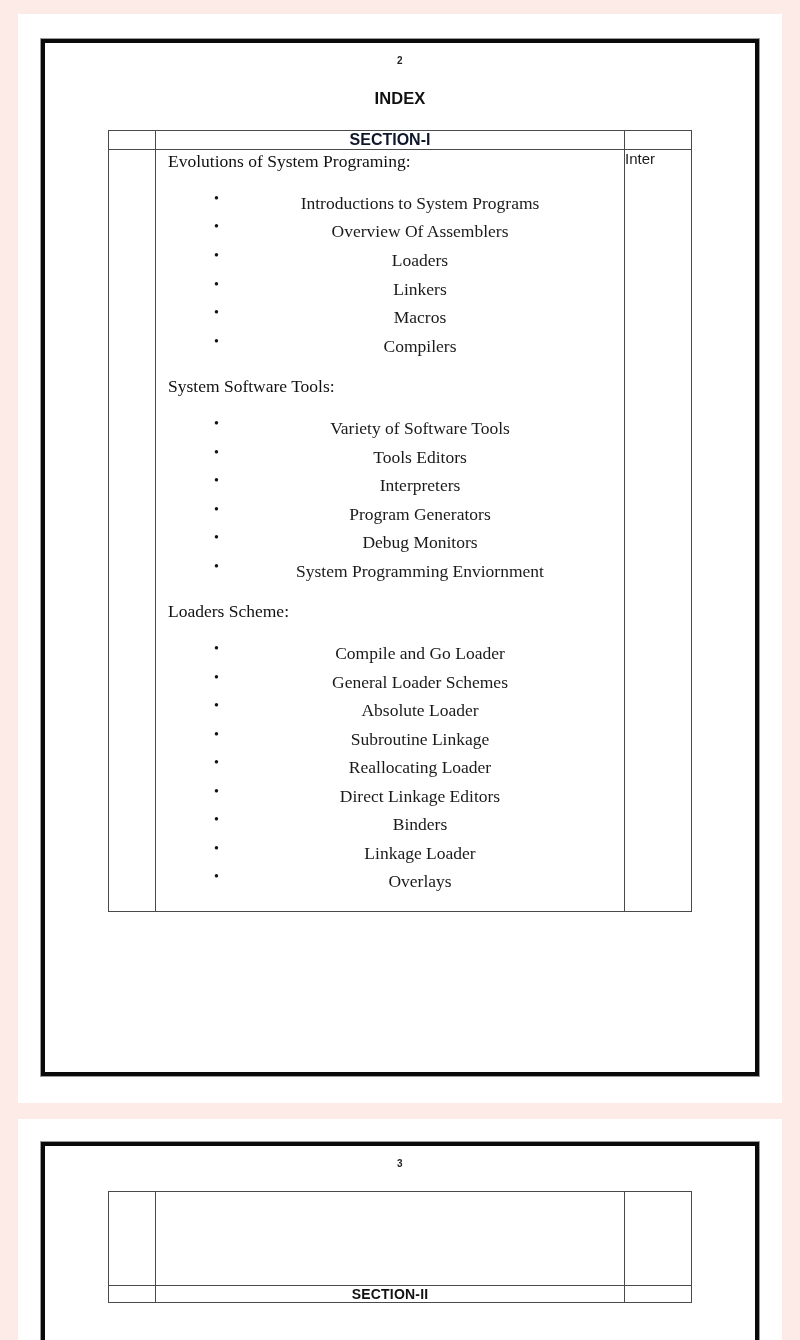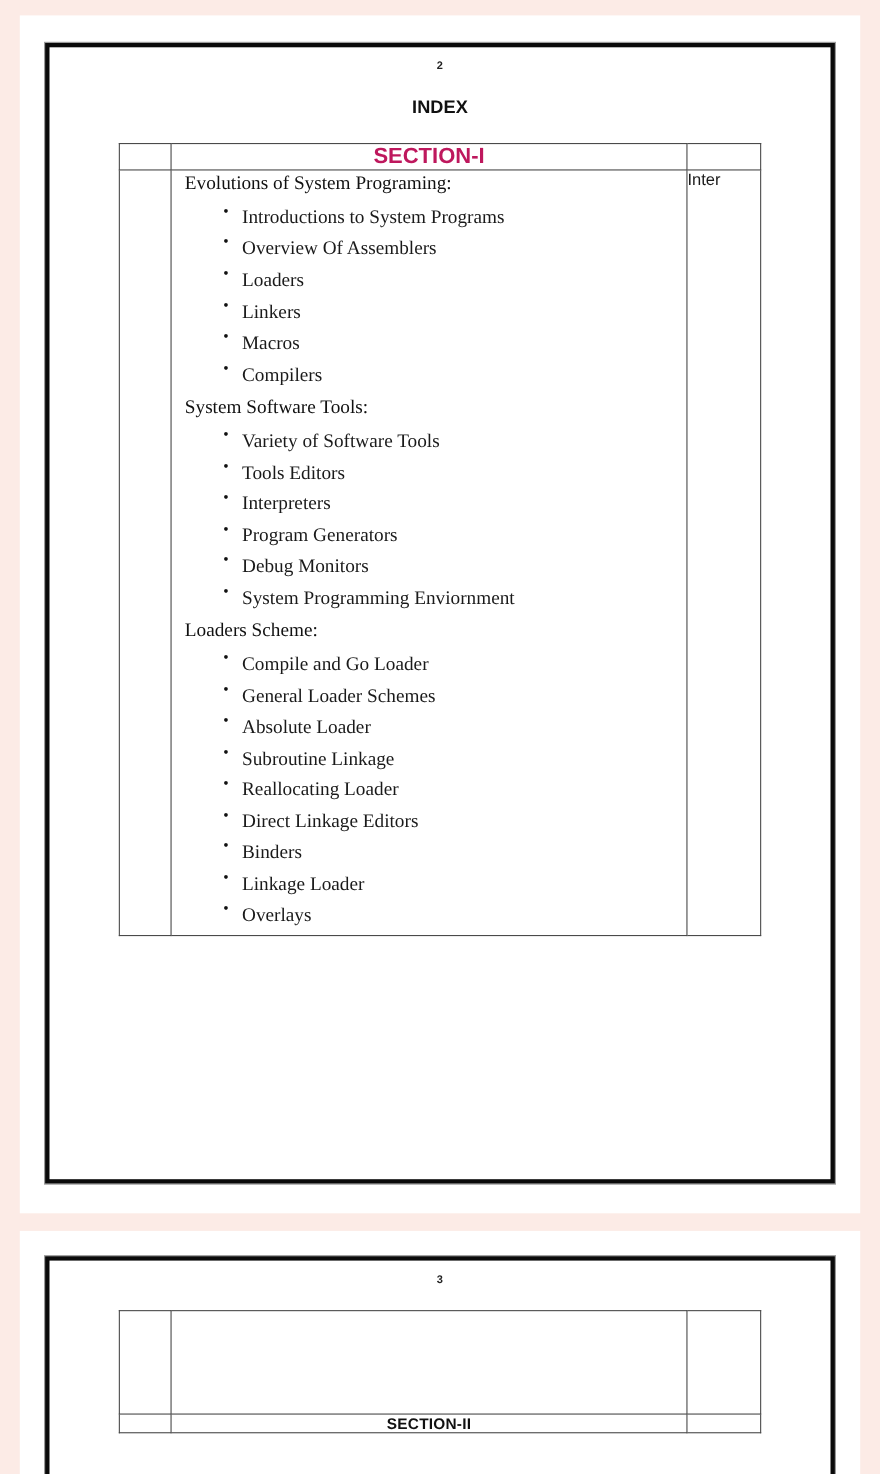--- a/index.html
+++ b/index.html
@@ -86,22 +86,22 @@
     padding: 0;
   }
   .col-num     { width: 46px; }
   .col-body    { width: 468px; }
   .col-remark  { width: 66px; }
 
   .section-head {
     text-align: center;
     font-family: "Liberation Sans", sans-serif;
     font-weight: bold;
-    font-size: 20px;
-    color: #be185d;
+    font-size: 16px;
+    color: #0f172a;
     padding: 3px 0 5px 0;
   }
   .section-head-serif {
     text-align: center;
     font-family: Liberation Sans, sans-serif;
     font-weight: bold;
     font-size: 14px;
     color: #111;
     padding: 6px 0 7px 0;
     letter-spacing: 0.2px;
@@ -111,23 +111,24 @@
 
   .group-title {
     font-family: "Liberation Serif", serif;
     font-weight: normal;
     font-size: 17.5px;
     color: #111;
     padding-left: 12px;
     line-height: 1.37;
   }
   ul.topic-list {
-    margin: 4px;
+    margin: 15px;
     padding: 0 0 0 60px;
     list-style: none;
+    text-align: center;
   }
   ul.topic-list li {
     font-family: "Liberation Serif", serif;
     font-size: 17.5px;
     color: #1a1a1a;
     line-height: 1.63;
     position: relative;
   }
   ul.topic-list li::before {
     content: "\2022";

